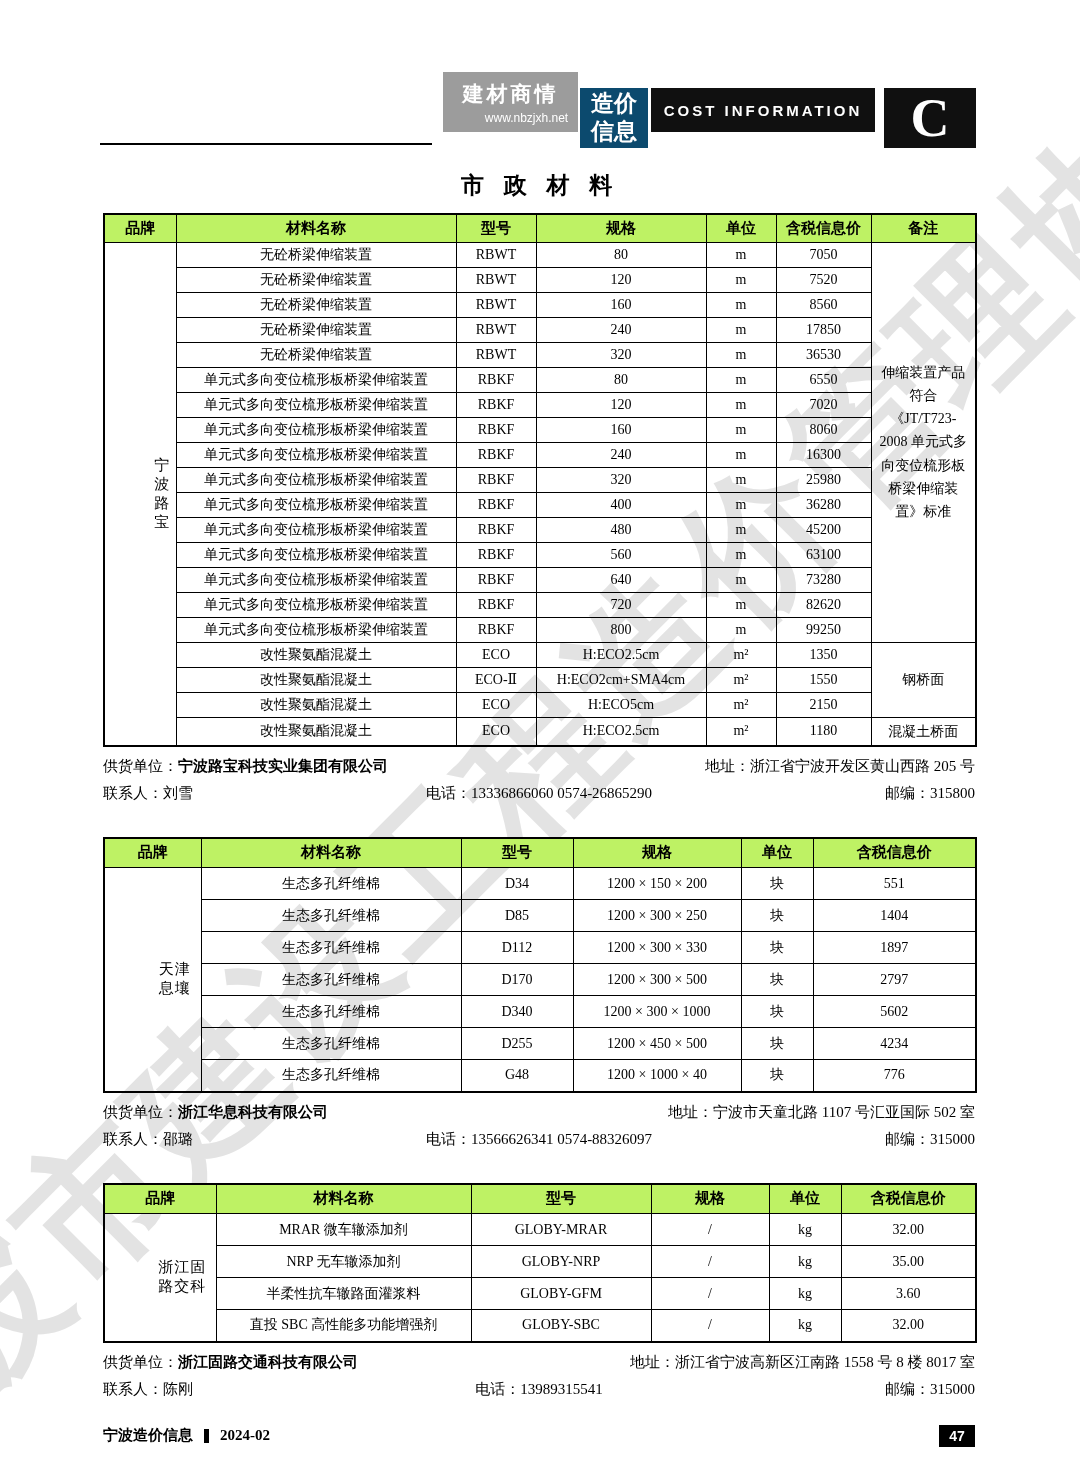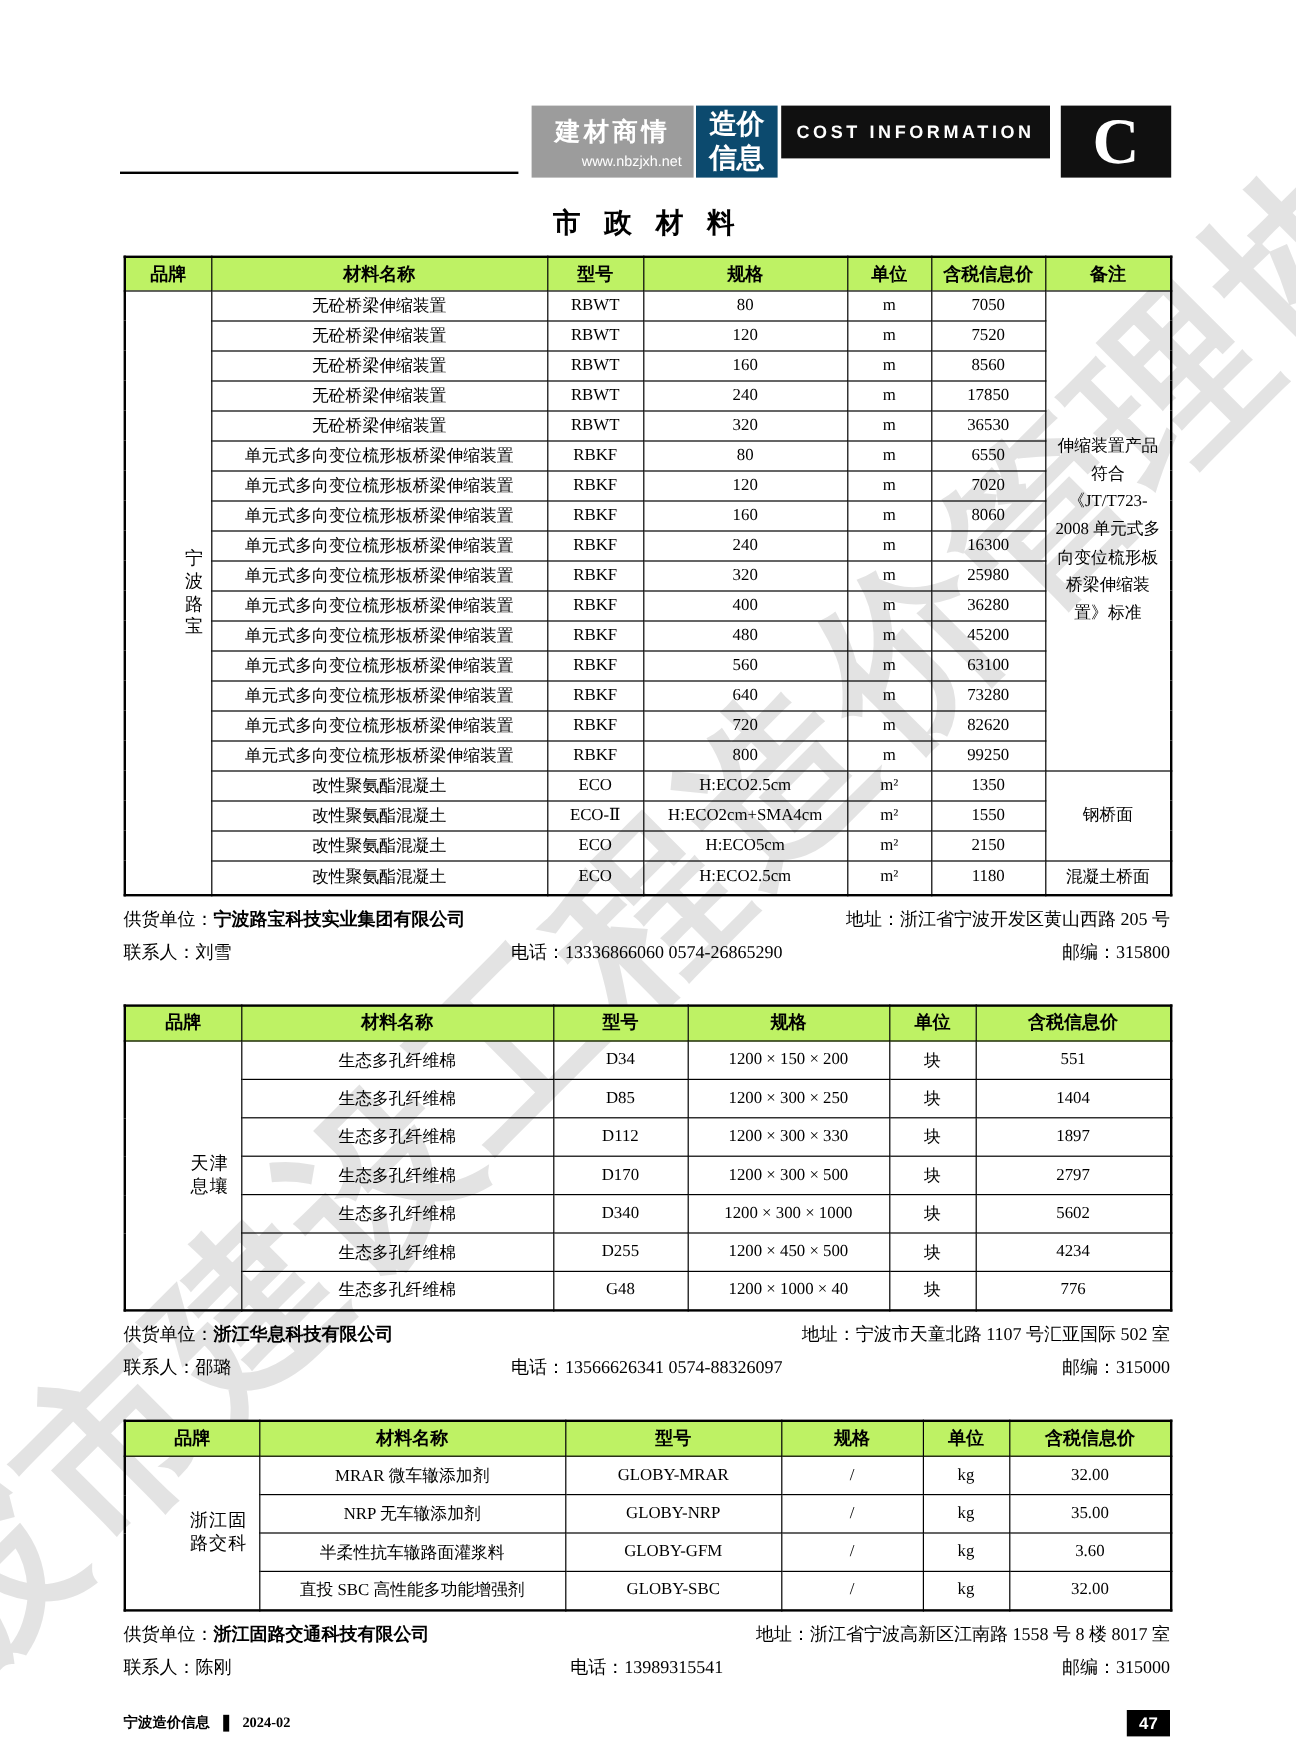--- a/index.html
+++ b/index.html
@@ -17,21 +17,21 @@
     font-size:150px; font-weight:600; letter-spacing:6px;
     color:rgba(128,128,128,0.22); white-space:nowrap;
     z-index:1; pointer-events:none;
   }
   .content { position:relative; z-index:2; }
 
   
   .header { position:relative; height:160px; }
   .header-rule { position:absolute; left:100px; top:143px; width:332px; height:2px; background:#000; }
   .masthead {
-    position:absolute; left:443px; top:88px; width:135px; height:60px;
+    position:absolute; left:443px; top:72px; width:135px; height:60px;
     background:#9c9c9c; color:#fff; text-align:center;
     display:flex; flex-direction:column; justify-content:center;
   }
   .masthead-title { font-size:21px; font-weight:bold; letter-spacing:3px; }
   .masthead-url { font-size:12px; margin-top:3px; font-family:"Liberation Sans",sans-serif;padding-left:32px; }
   .logo {
     position:absolute; left:580px; top:88px; width:68px; height:60px;
     background:#0c4a6e; color:#fff; font-weight:bold; font-size:23px; line-height:1.2;
     display:flex; flex-direction:column; align-items:center; justify-content:center;
   }
@@ -63,21 +63,21 @@
   
   .supplier { width:872px; margin:10px 0 0 103px; font-size:15px; }
   .srow { display:flex; margin-top:8px; }
   .s-left { flex:1.2; text-align:left; }
   .s-mid { flex:1; text-align:center; }
   .s-right { flex:1.2; text-align:right; }
   .s-left b { font-weight:bold; }
 
   
   .footer { width:872px; margin:26px 0 0 103px; display:flex; justify-content:space-between; align-items:center; }
-  .footer-left { font-weight:bold; font-size:12px; display:flex; align-items:center; gap:11px; }
+  .footer-left { font-weight:bold; font-size:15px; display:flex; align-items:center; gap:11px; }
   .bar { display:inline-block; width:5px; height:14px; background:#000; }
   .pagenum { width:36px; height:22px; background:#000; color:#fff; font-size:14px; font-weight:bold;
     display:flex; align-items:center; justify-content:center; font-family:"Liberation Sans",sans-serif; }
 </style>
 </head>
 <body>
 
 <div class="page">
 
   <div class="watermark">宁波市建设工程造价管理协会</div>

